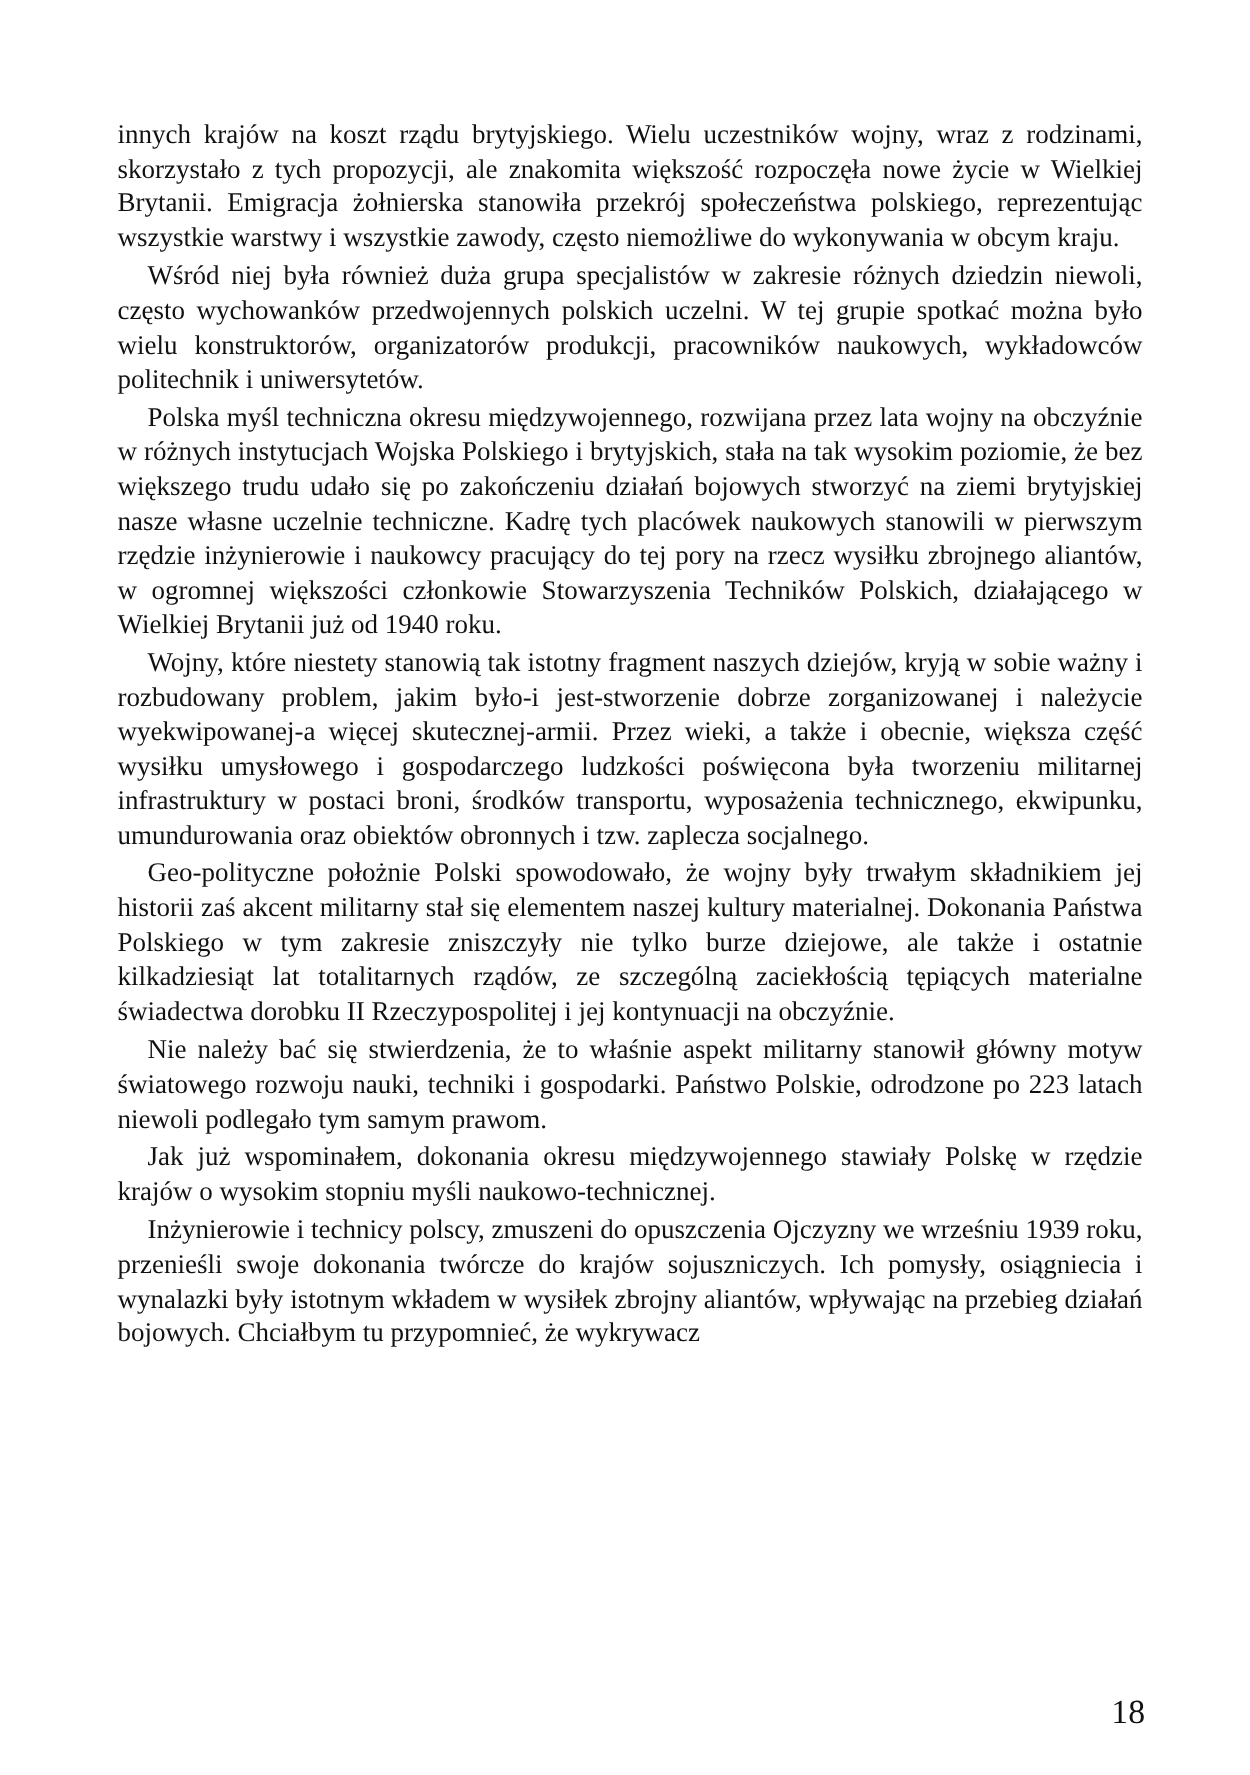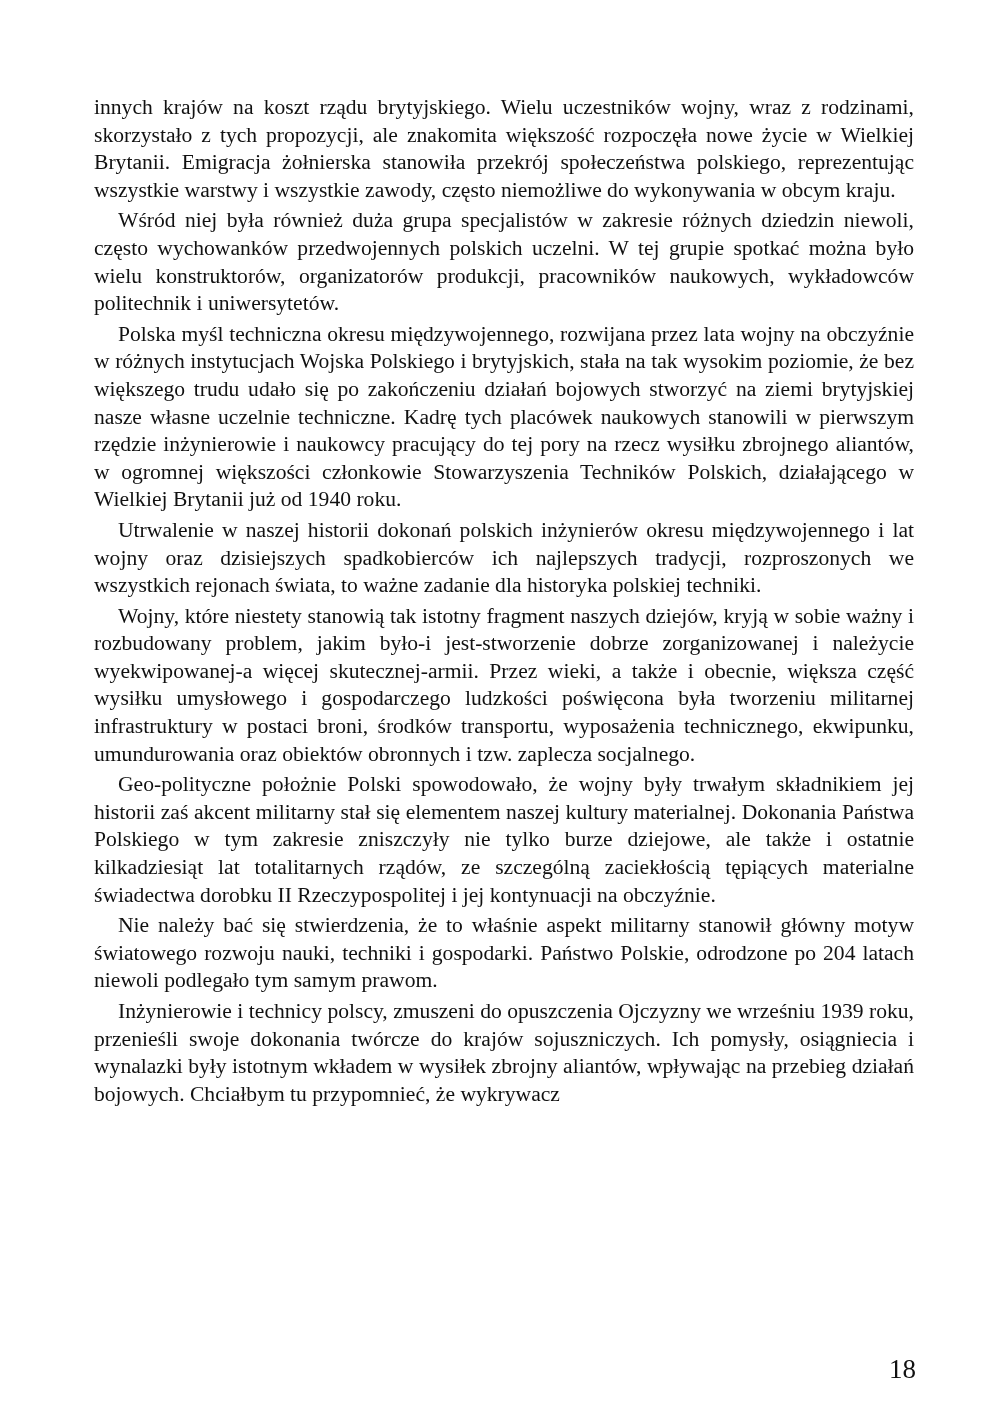--- a/index.html
+++ b/index.html
@@ -18,20 +18,20 @@
     font-size: 27px; color: #111111;
   }
 </style>
 </head>
 <body>
 
 <div class="page">
   <p class="para first">innych krajów na koszt rządu brytyjskiego. Wielu uczestników wojny, wraz z rodzinami, skorzystało z tych propozycji, ale znakomita większość rozpoczęła nowe życie w Wielkiej Brytanii. Emigracja żołnierska stanowiła przekrój społeczeństwa polskiego, reprezentując wszystkie warstwy i wszystkie zawody, często niemożliwe do wykonywania w obcym kraju.</p>
   <p class="para">Wśród niej była również duża grupa specjalistów w zakresie różnych dziedzin niewoli, często wychowanków przedwojennych polskich uczelni. W tej grupie spotkać można było wielu konstruktorów, organizatorów produkcji, pracowników naukowych, wykładowców politechnik i uniwersytetów.</p>
   <p class="para">Polska myśl techniczna okresu międzywojennego, rozwijana przez lata wojny na obczyźnie w różnych instytucjach Wojska Polskiego i brytyjskich, stała na tak wysokim poziomie, że bez większego trudu udało się po zakończeniu działań bojowych stworzyć na ziemi brytyjskiej nasze własne uczelnie techniczne. Kadrę tych placówek naukowych stanowili w pierwszym rzędzie inżynierowie i naukowcy pracujący do tej pory na rzecz wysiłku zbrojnego aliantów, w ogromnej większości członkowie Stowarzyszenia Techników Polskich, działającego w Wielkiej Brytanii już od 1940 roku.</p>
-  <p class="para">Utrwalenie w naszej historii dokonań polskich inżynierów okresu międzywojennego i lat wojny oraz dzisiejszych spadkobierców ich najlepszych tradycji, rozproszonych we wszystkich rejonach świata, to ważne zadanie dla historyka polskiej techniki.</p>
   <p class="para">Wojny, które niestety stanowią tak istotny fragment naszych dziejów, kryją w sobie ważny i rozbudowany problem, jakim było-i jest-stworzenie dobrze zorganizowanej i należycie wyekwipowanej-a więcej skutecznej-armii. Przez wieki, a także i obecnie, większa część wysiłku umysłowego i gospodarczego ludzkości poświęcona była tworzeniu militarnej infrastruktury w postaci broni, środków transportu, wyposażenia technicznego, ekwipunku, umundurowania oraz obiektów obronnych i tzw. zaplecza socjalnego.</p>
   <p class="para">Geo-polityczne położnie Polski spowodowało, że wojny były trwałym składnikiem jej historii zaś akcent militarny stał się elementem naszej kultury materialnej. Dokonania Państwa Polskiego w tym zakresie zniszczyły nie tylko burze dziejowe, ale także i ostatnie kilkadziesiąt lat totalitarnych rządów, ze szczególną zaciekłością tępiących materialne świadectwa dorobku II Rzeczypospolitej i jej kontynuacji na obczyźnie.</p>
-  <p class="para">Nie należy bać się stwierdzenia, że to właśnie aspekt militarny stanowił główny motyw światowego rozwoju nauki, techniki i gospodarki. Państwo Polskie, odrodzone po 204 latach niewoli podlegało tym samym prawom.</p>
+  <p class="para">Nie należy bać się stwierdzenia, że to właśnie aspekt militarny stanowił główny motyw światowego rozwoju nauki, techniki i gospodarki. Państwo Polskie, odrodzone po 223 latach niewoli podlegało tym samym prawom.</p>
+  <p class="para">Jak już wspominałem, dokonania okresu międzywojennego stawiały Polskę w rzędzie krajów o wysokim stopniu myśli naukowo-technicznej.</p>
   <p class="para last" style="text-align-last: left; font-family: Liberation Serif, serif;">Inżynierowie i technicy polscy, zmuszeni do opuszczenia Ojczyzny we wrześniu 1939 roku, przenieśli swoje dokonania twórcze do krajów sojuszniczych. Ich pomysły, osiągniecia i wynalazki były istotnym wkładem w wysiłek zbrojny aliantów, wpływając na przebieg działań bojowych. Chciałbym tu przypomnieć, że wykrywacz</p>
 </div>
 
 <div class="pagenum">18</div>
 
 </body></html>

